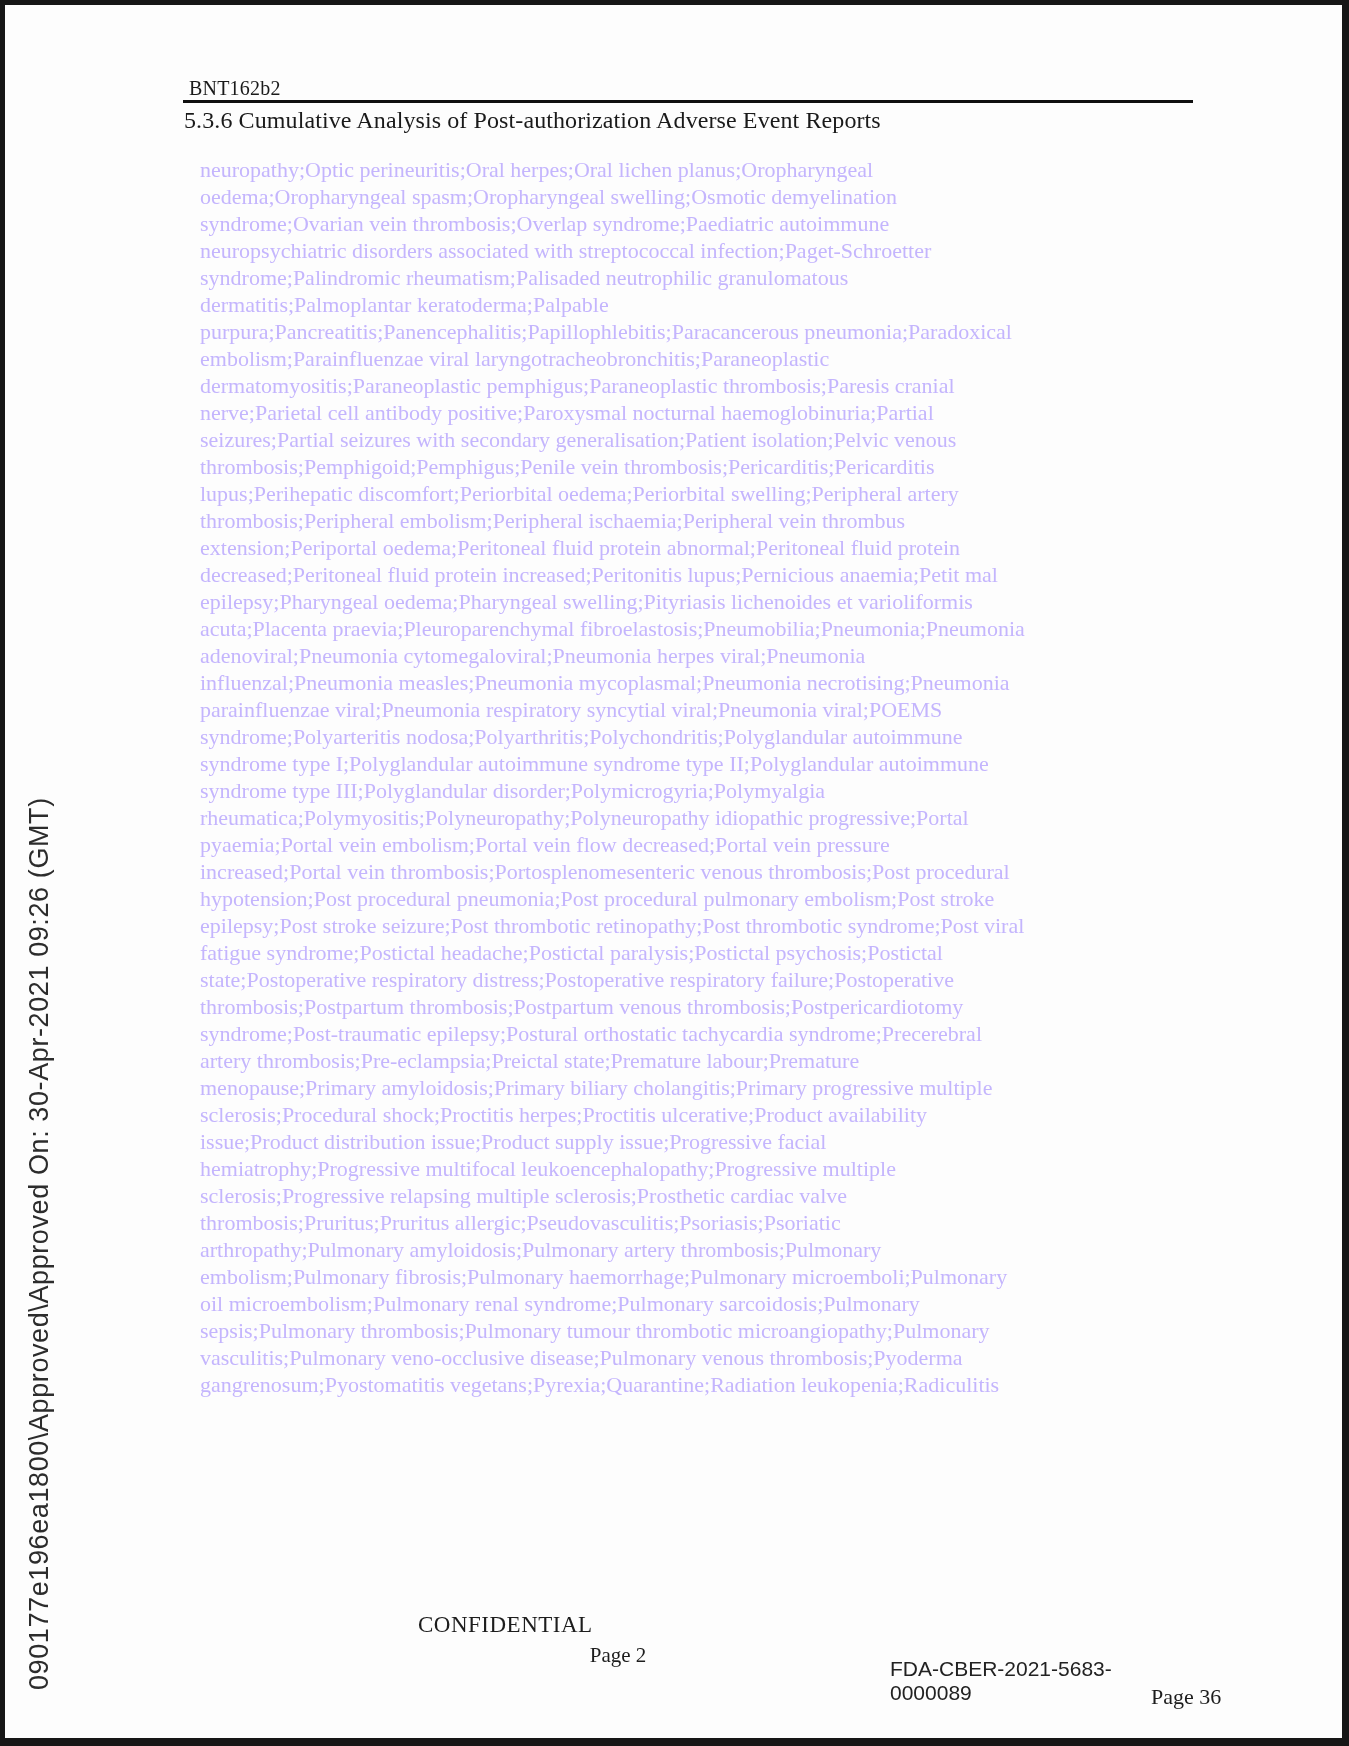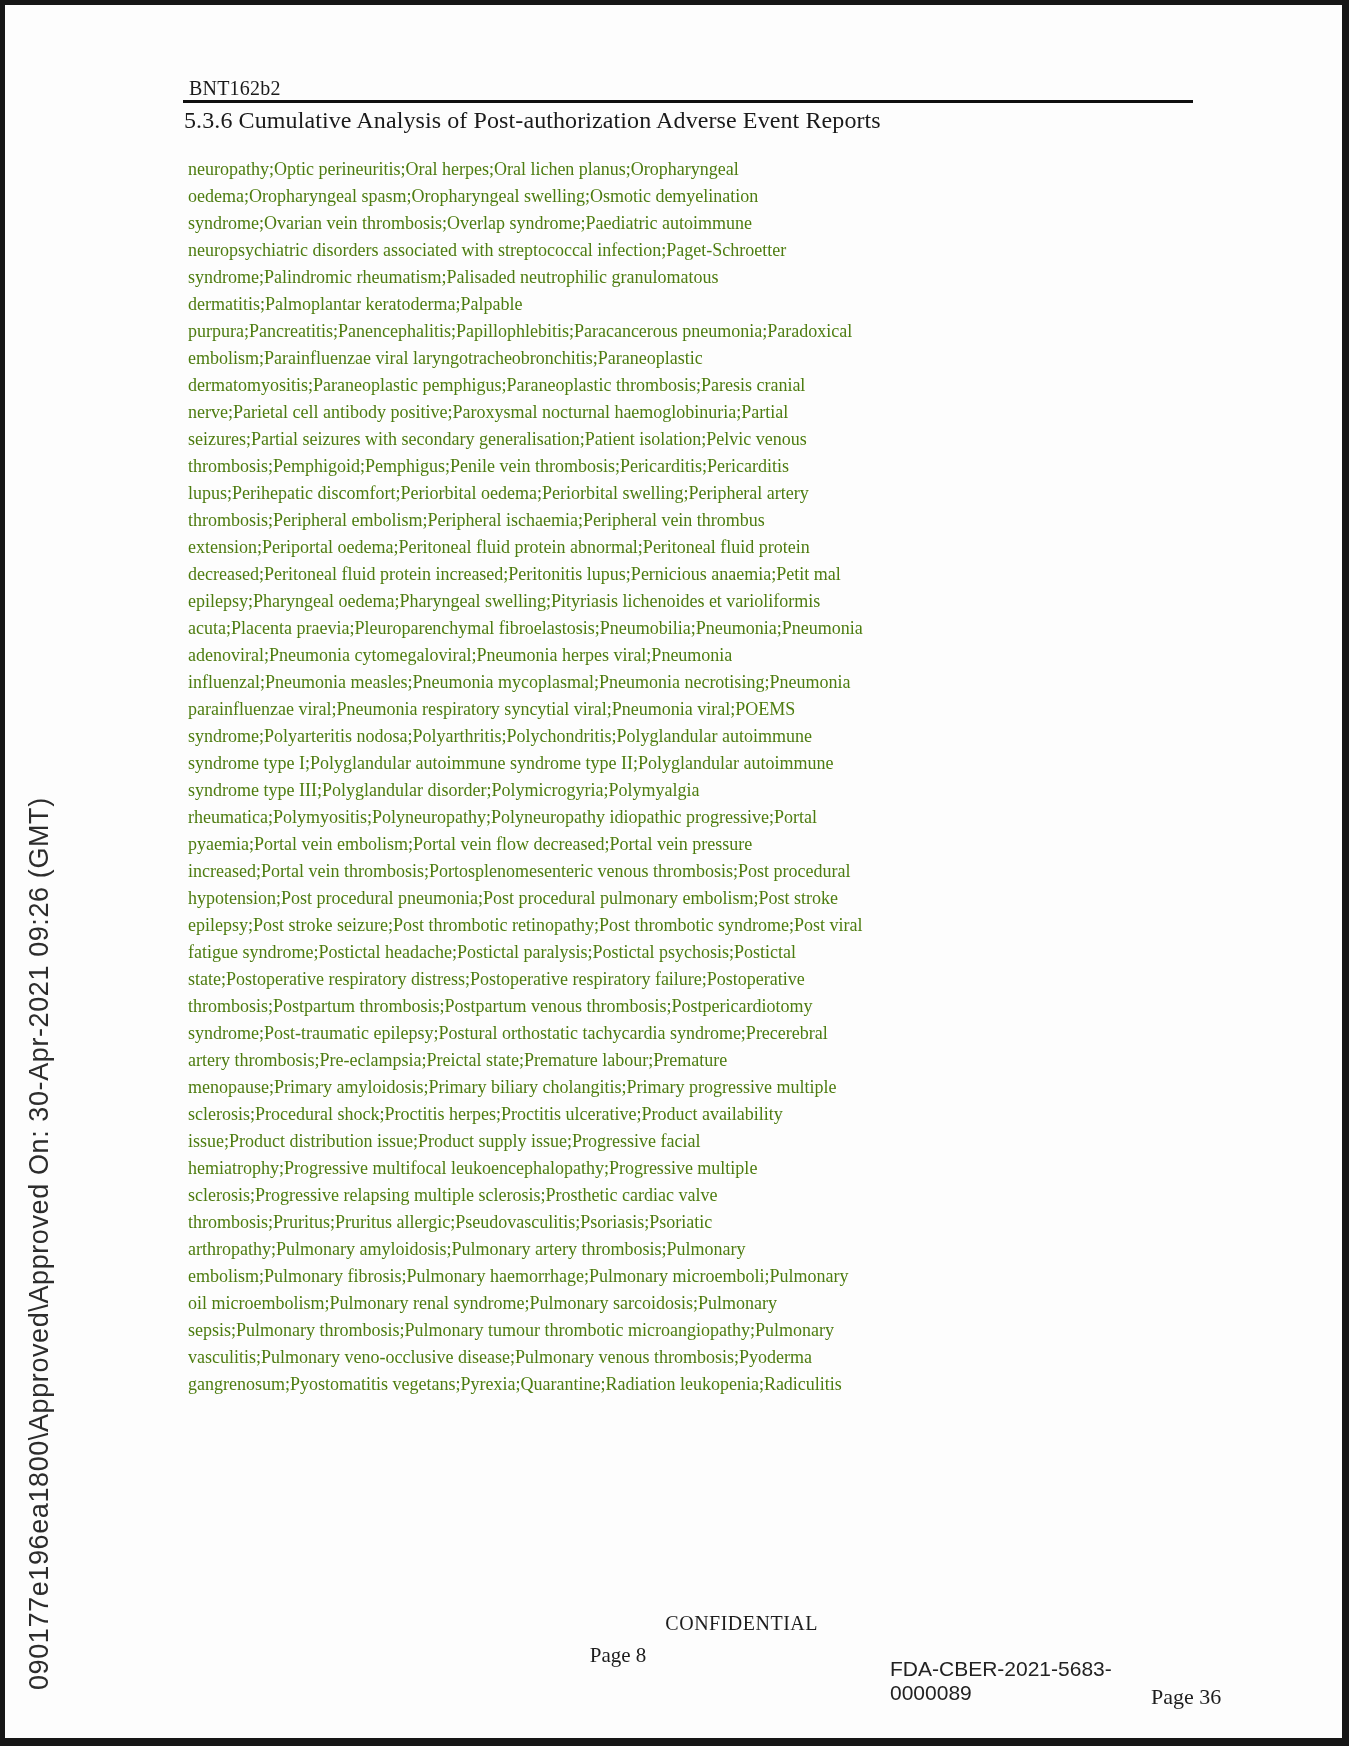--- a/index.html
+++ b/index.html
@@ -34,46 +34,46 @@
   }
   .doc-header-section {
     position: absolute;
     left: 184px; top: 107px;
     font-size: 24px;
     color: #1a1a1a;
     letter-spacing: 0.1px;
   }
   .doc-body {
     position: absolute;
-    left: 188px; top: 156px;
+    left: 200px; top: 156px;
     width: 1018px;
-    font-size: 18px;
+    font-size: 22px;
     line-height: 27px;
-    color: #4d7c0f;
+    color: #c4b5fd;
     white-space: pre; 
   }
   .sidebar-stamp {
     position: absolute;
     left: 24px; top: 694px;
     height: 996px;
     width: 38px;
     writing-mode: vertical-rl;
     transform: rotate(180deg);
     font-family: "Liberation Sans", sans-serif;
     font-size: 27px;
     letter-spacing: 0.6px;
     color: #2c2c2c;
     white-space: nowrap;
   }
   .footer-confidential {
     position: absolute;
     left: 418px; top: 1612px;
     width: 400px;
-    text-align: right;
-    font-size: 20px;
+    text-align: left;
+    font-size: 23px;
     color: #1d1d1d;
     letter-spacing: 0.5px;
   }
   .footer-page-inner {
     position: absolute;
     left: 418px; top: 1643px;
     width: 400px;
     text-align: center;
     font-size: 21px;
     color: #1d1d1d;
@@ -152,18 +152,18 @@
 embolism;Pulmonary fibrosis;Pulmonary haemorrhage;Pulmonary microemboli;Pulmonary
 oil microembolism;Pulmonary renal syndrome;Pulmonary sarcoidosis;Pulmonary
 sepsis;Pulmonary thrombosis;Pulmonary tumour thrombotic microangiopathy;Pulmonary
 vasculitis;Pulmonary veno-occlusive disease;Pulmonary venous thrombosis;Pyoderma
 gangrenosum;Pyostomatitis vegetans;Pyrexia;Quarantine;Radiation leukopenia;Radiculitis</div>
 
   <div class="sidebar-stamp">090177e196ea1800\Approved\Approved On: 30-Apr-2021 09:26 (GMT)</div>
 
   <div class="footer-confidential">CONFIDENTIAL</div>
 
-  <div class="footer-page-inner">Page 8</div>
+  <div class="footer-page-inner">Page 2</div>
 
   <div class="footer-doc-id">FDA-CBER-2021-5683-0000089</div>
 
   <div class="footer-page-outer">Page 36</div>
 </div>
 
 </body></html>

